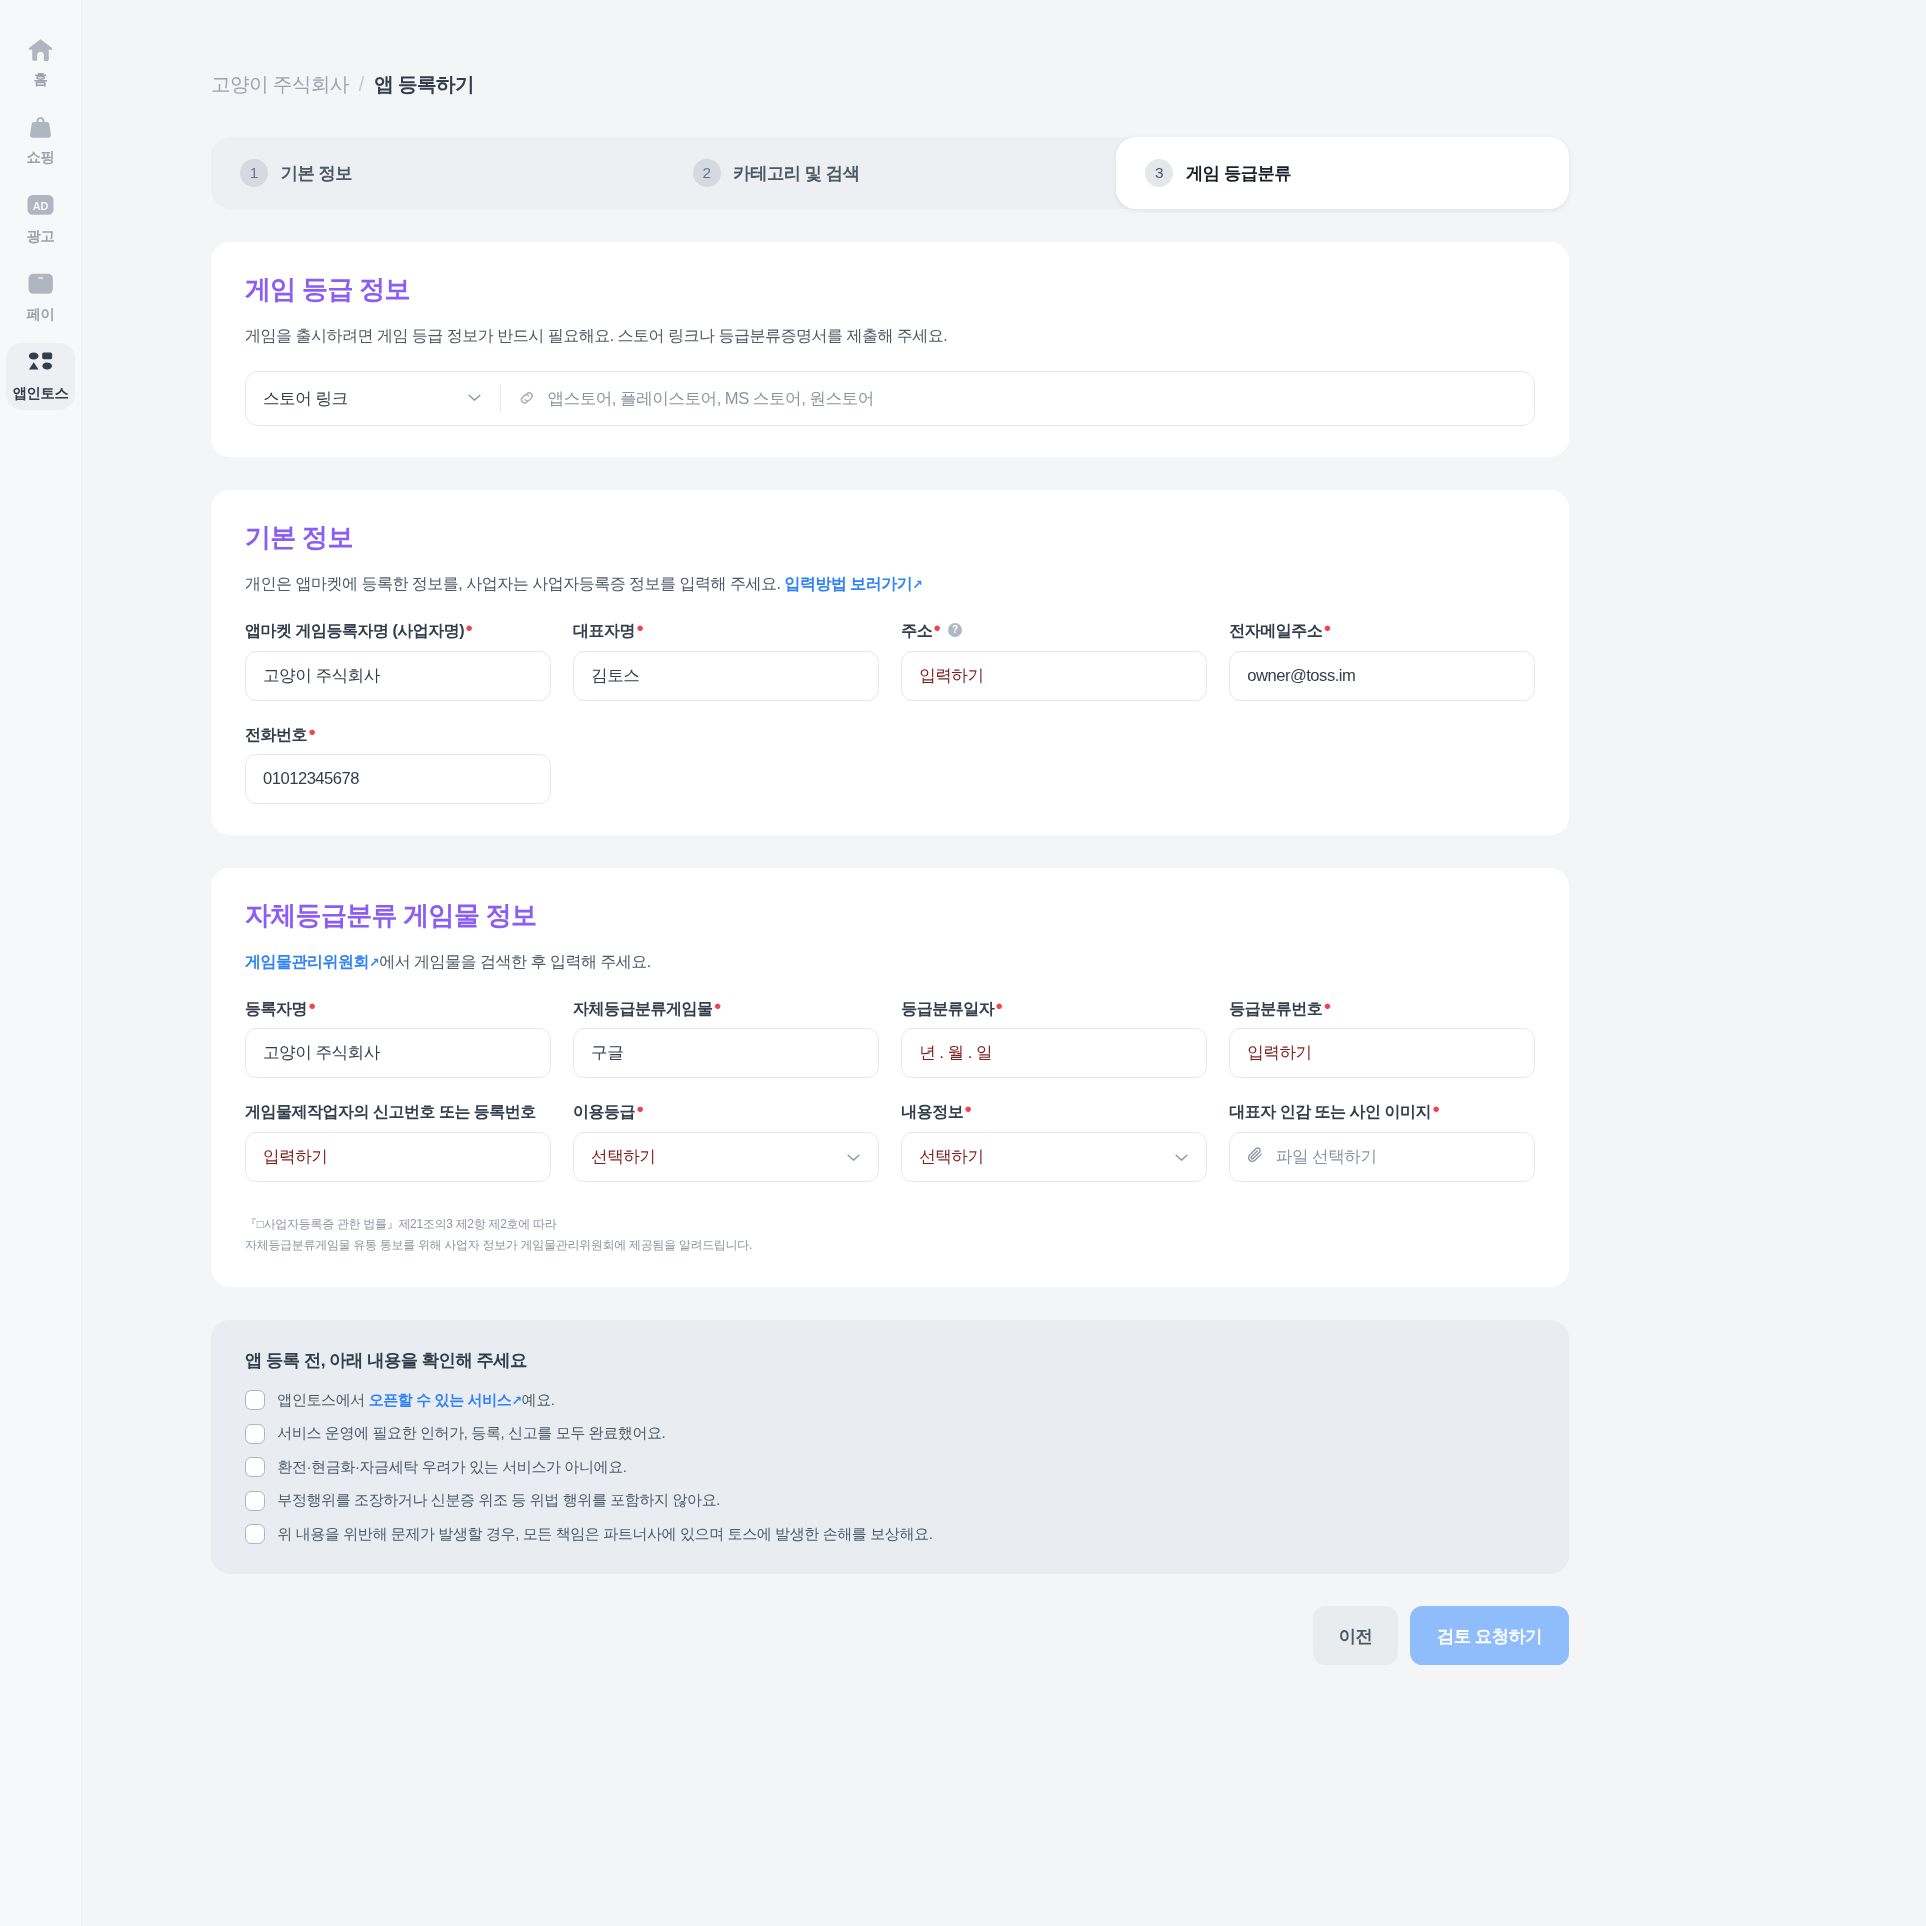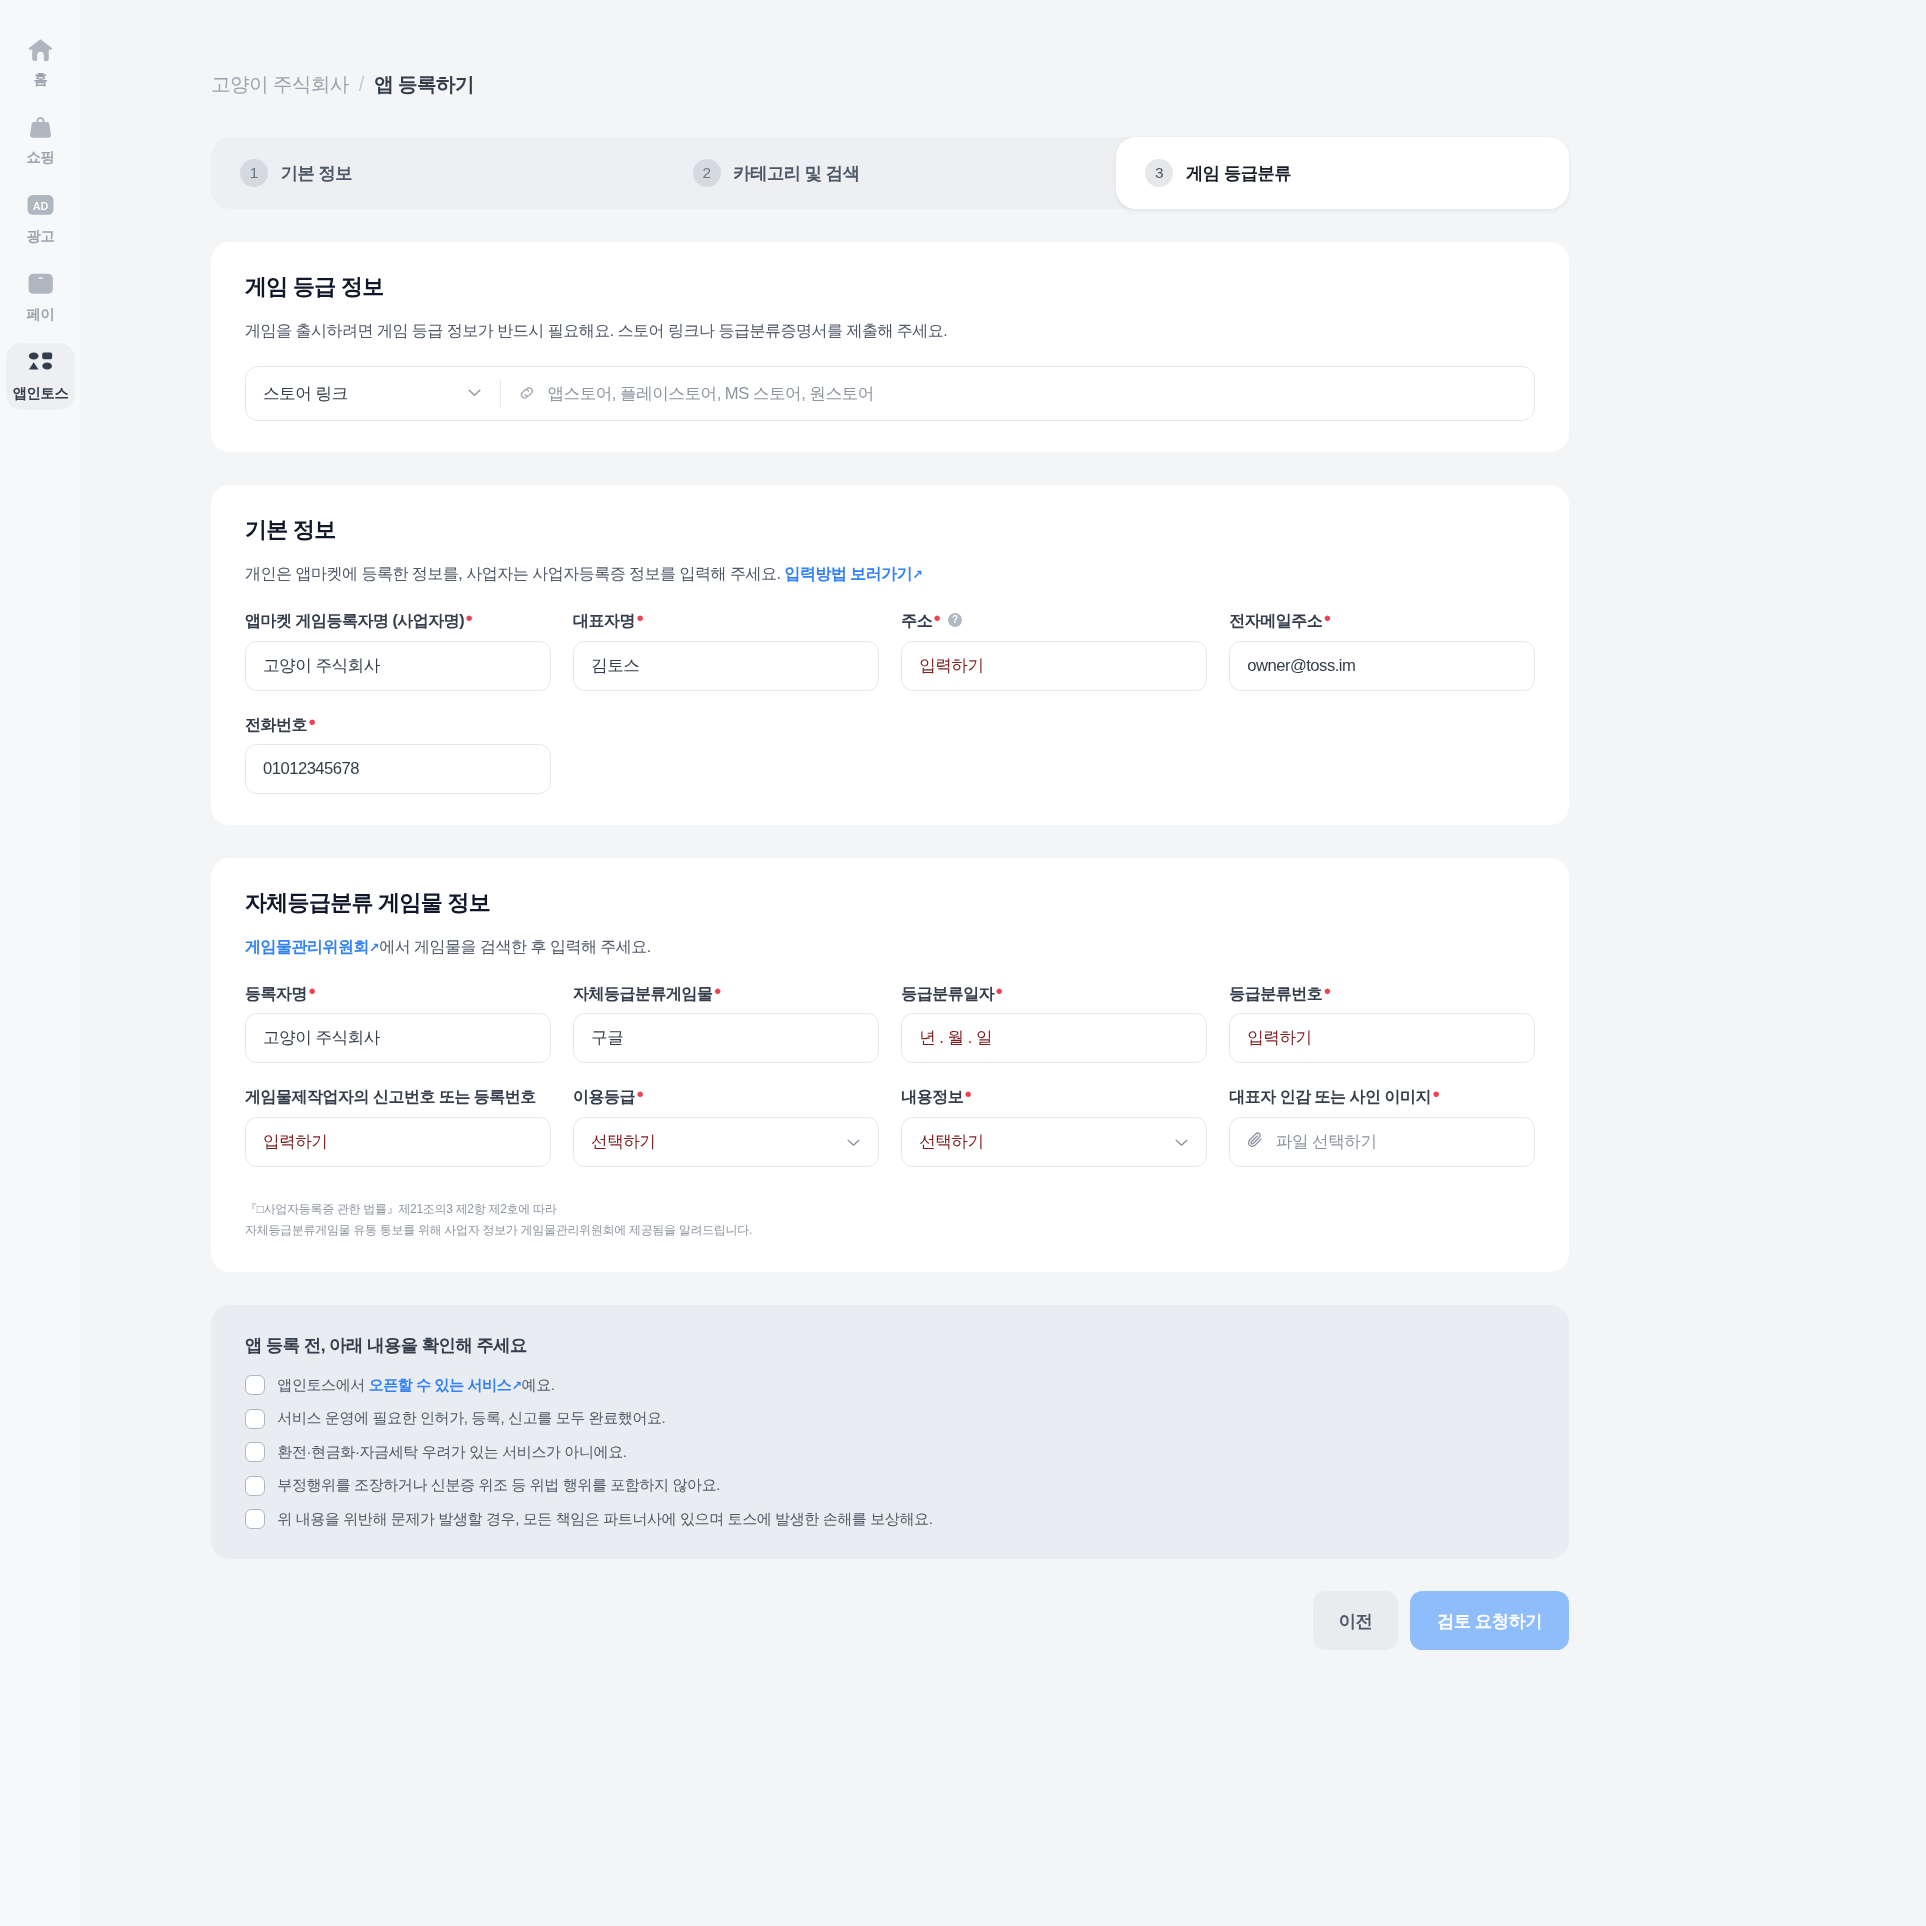--- a/index.html
+++ b/index.html
@@ -99,22 +99,22 @@
 
   
   .card {
     background: #FFFFFF;
     border-radius: 18.5px;
     width: 1358px;
     padding: 30px 34px 31px 34px;
     margin-top: 33px;
   }
   .card-title {
-    font-size: 22px; font-weight: 700;
-    color: #0f172a; letter-spacing: -0.7px;
+    font-size: 26px; font-weight: 700;
+    color: #8b5cf6; letter-spacing: -0.7px;
   }
   .card-desc {
     margin-top: 17px;
     font-size: 16px; font-weight: 400;
     color: #4E5968; letter-spacing: -0.5px; line-height: 1.45;
   }
   .link { color: #3182F6; font-weight: 700; text-decoration: none; }
   .link-arrow { font-size: 12.7px; }
 
   

